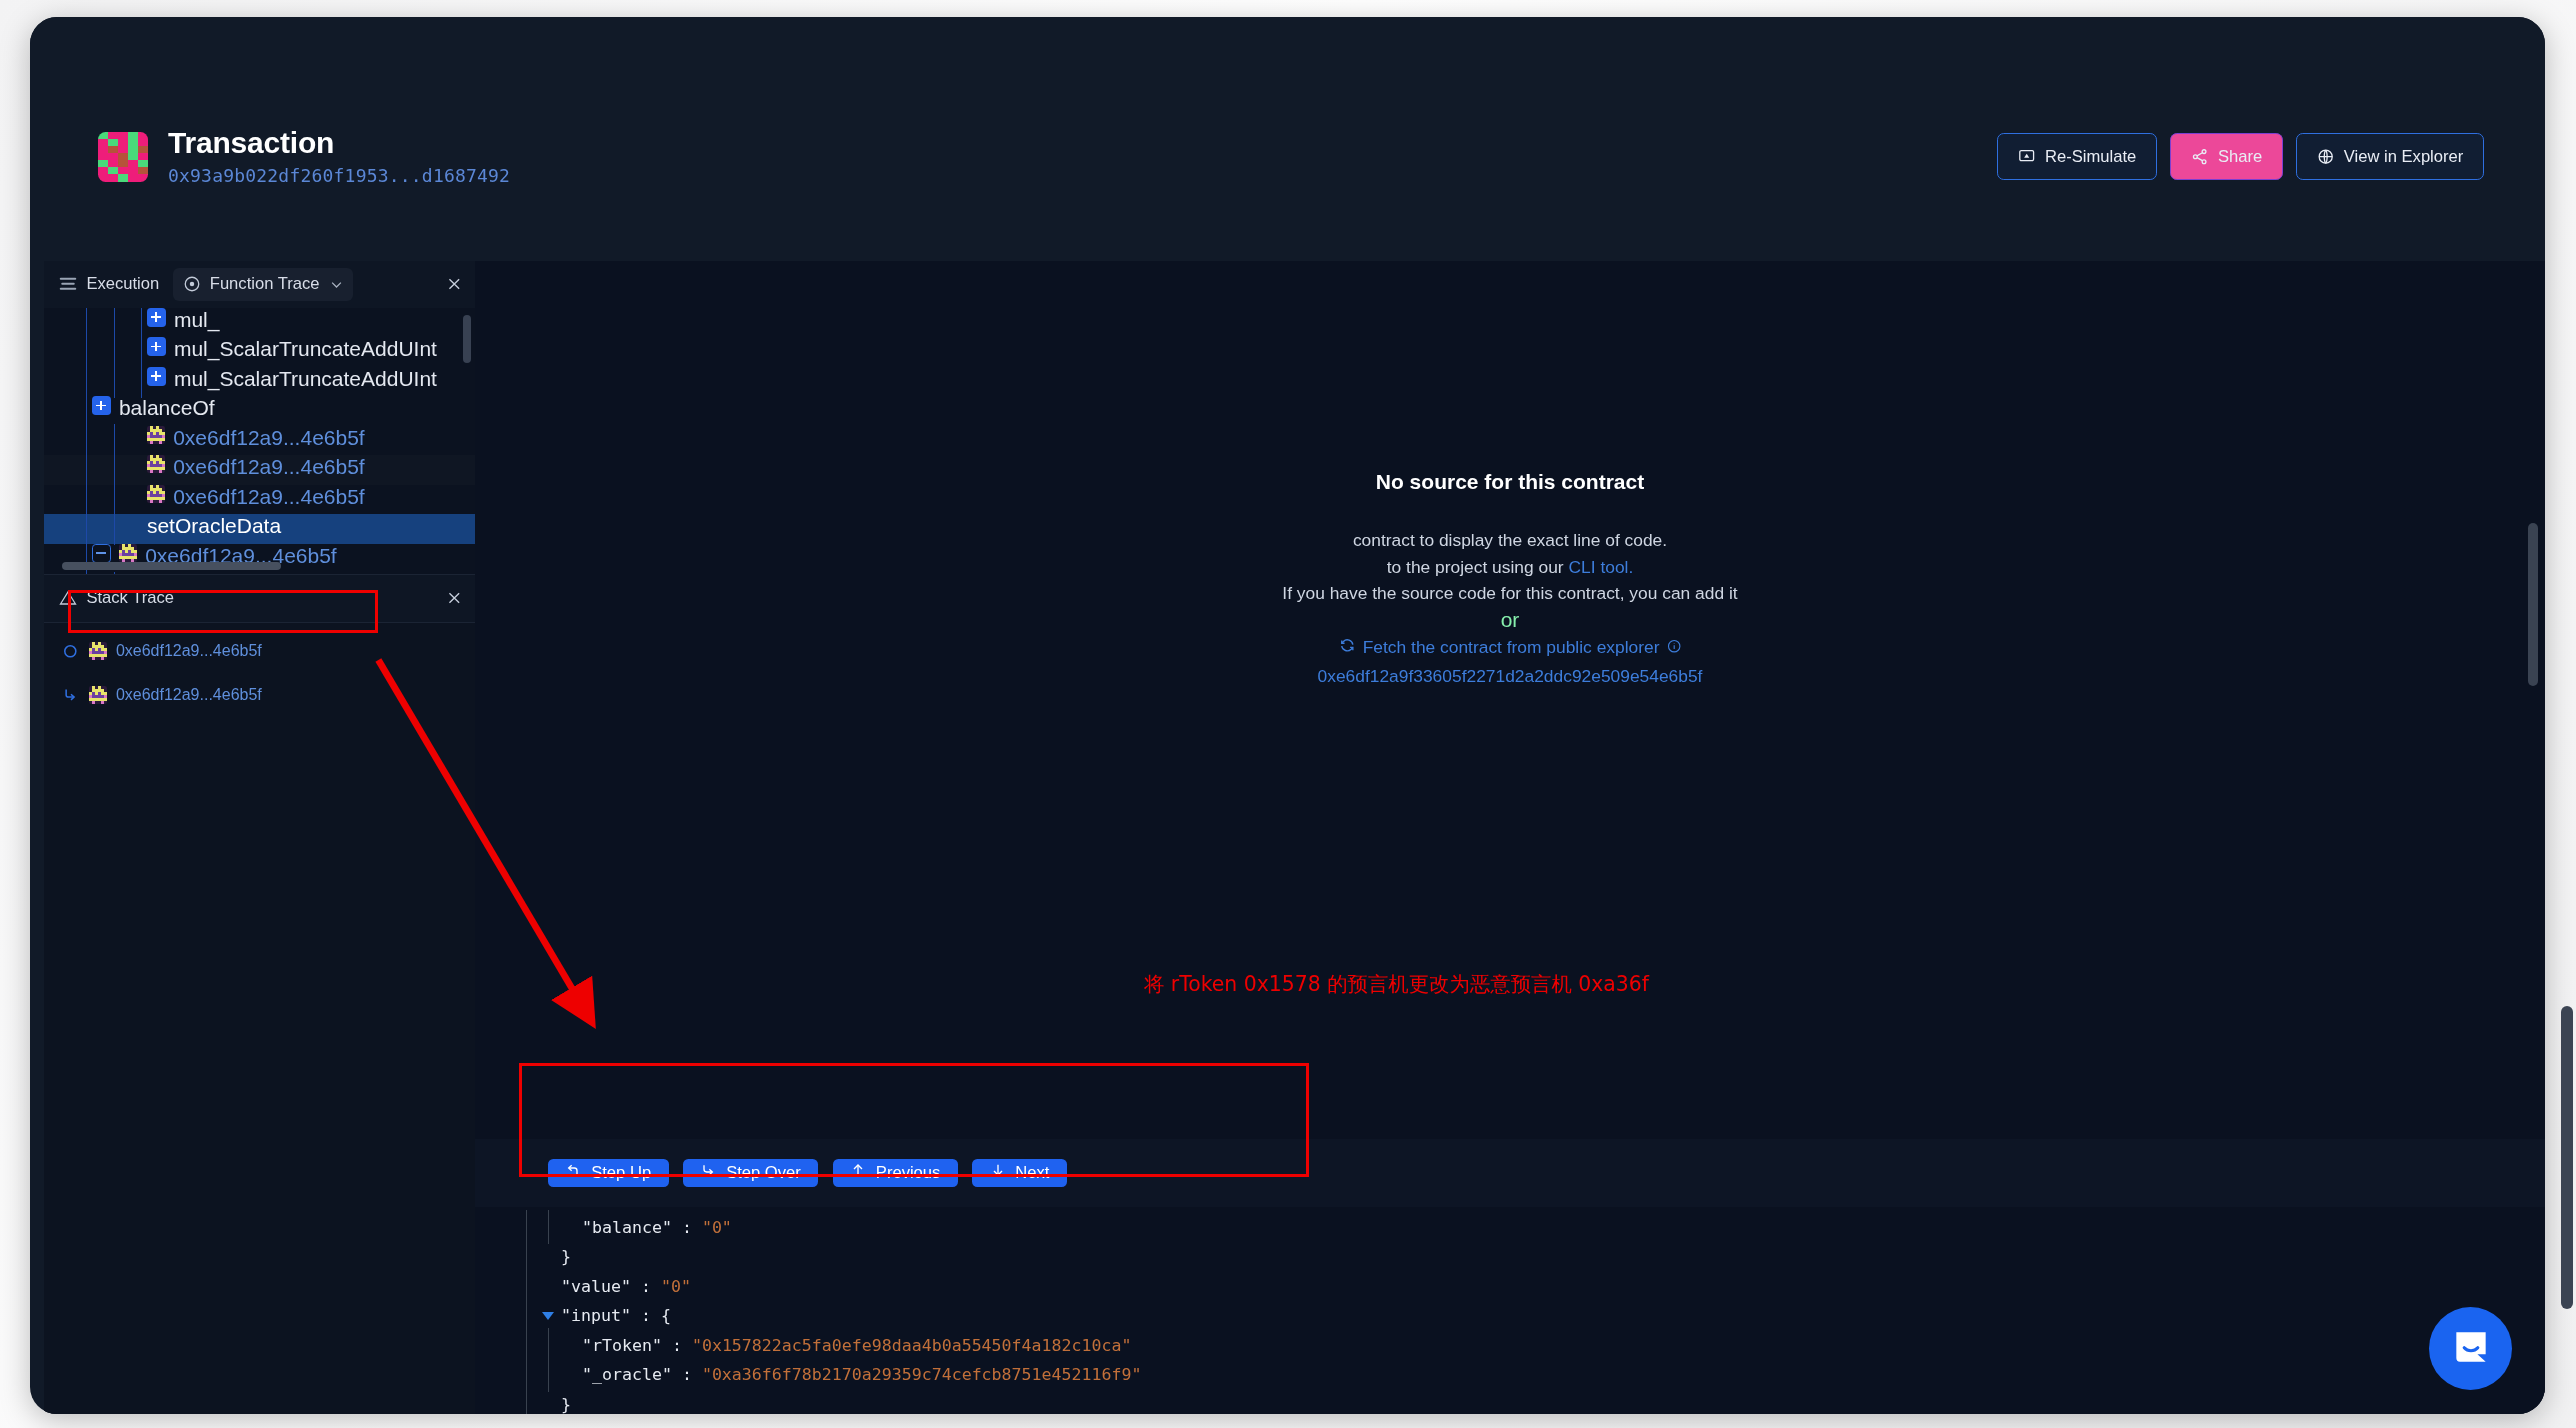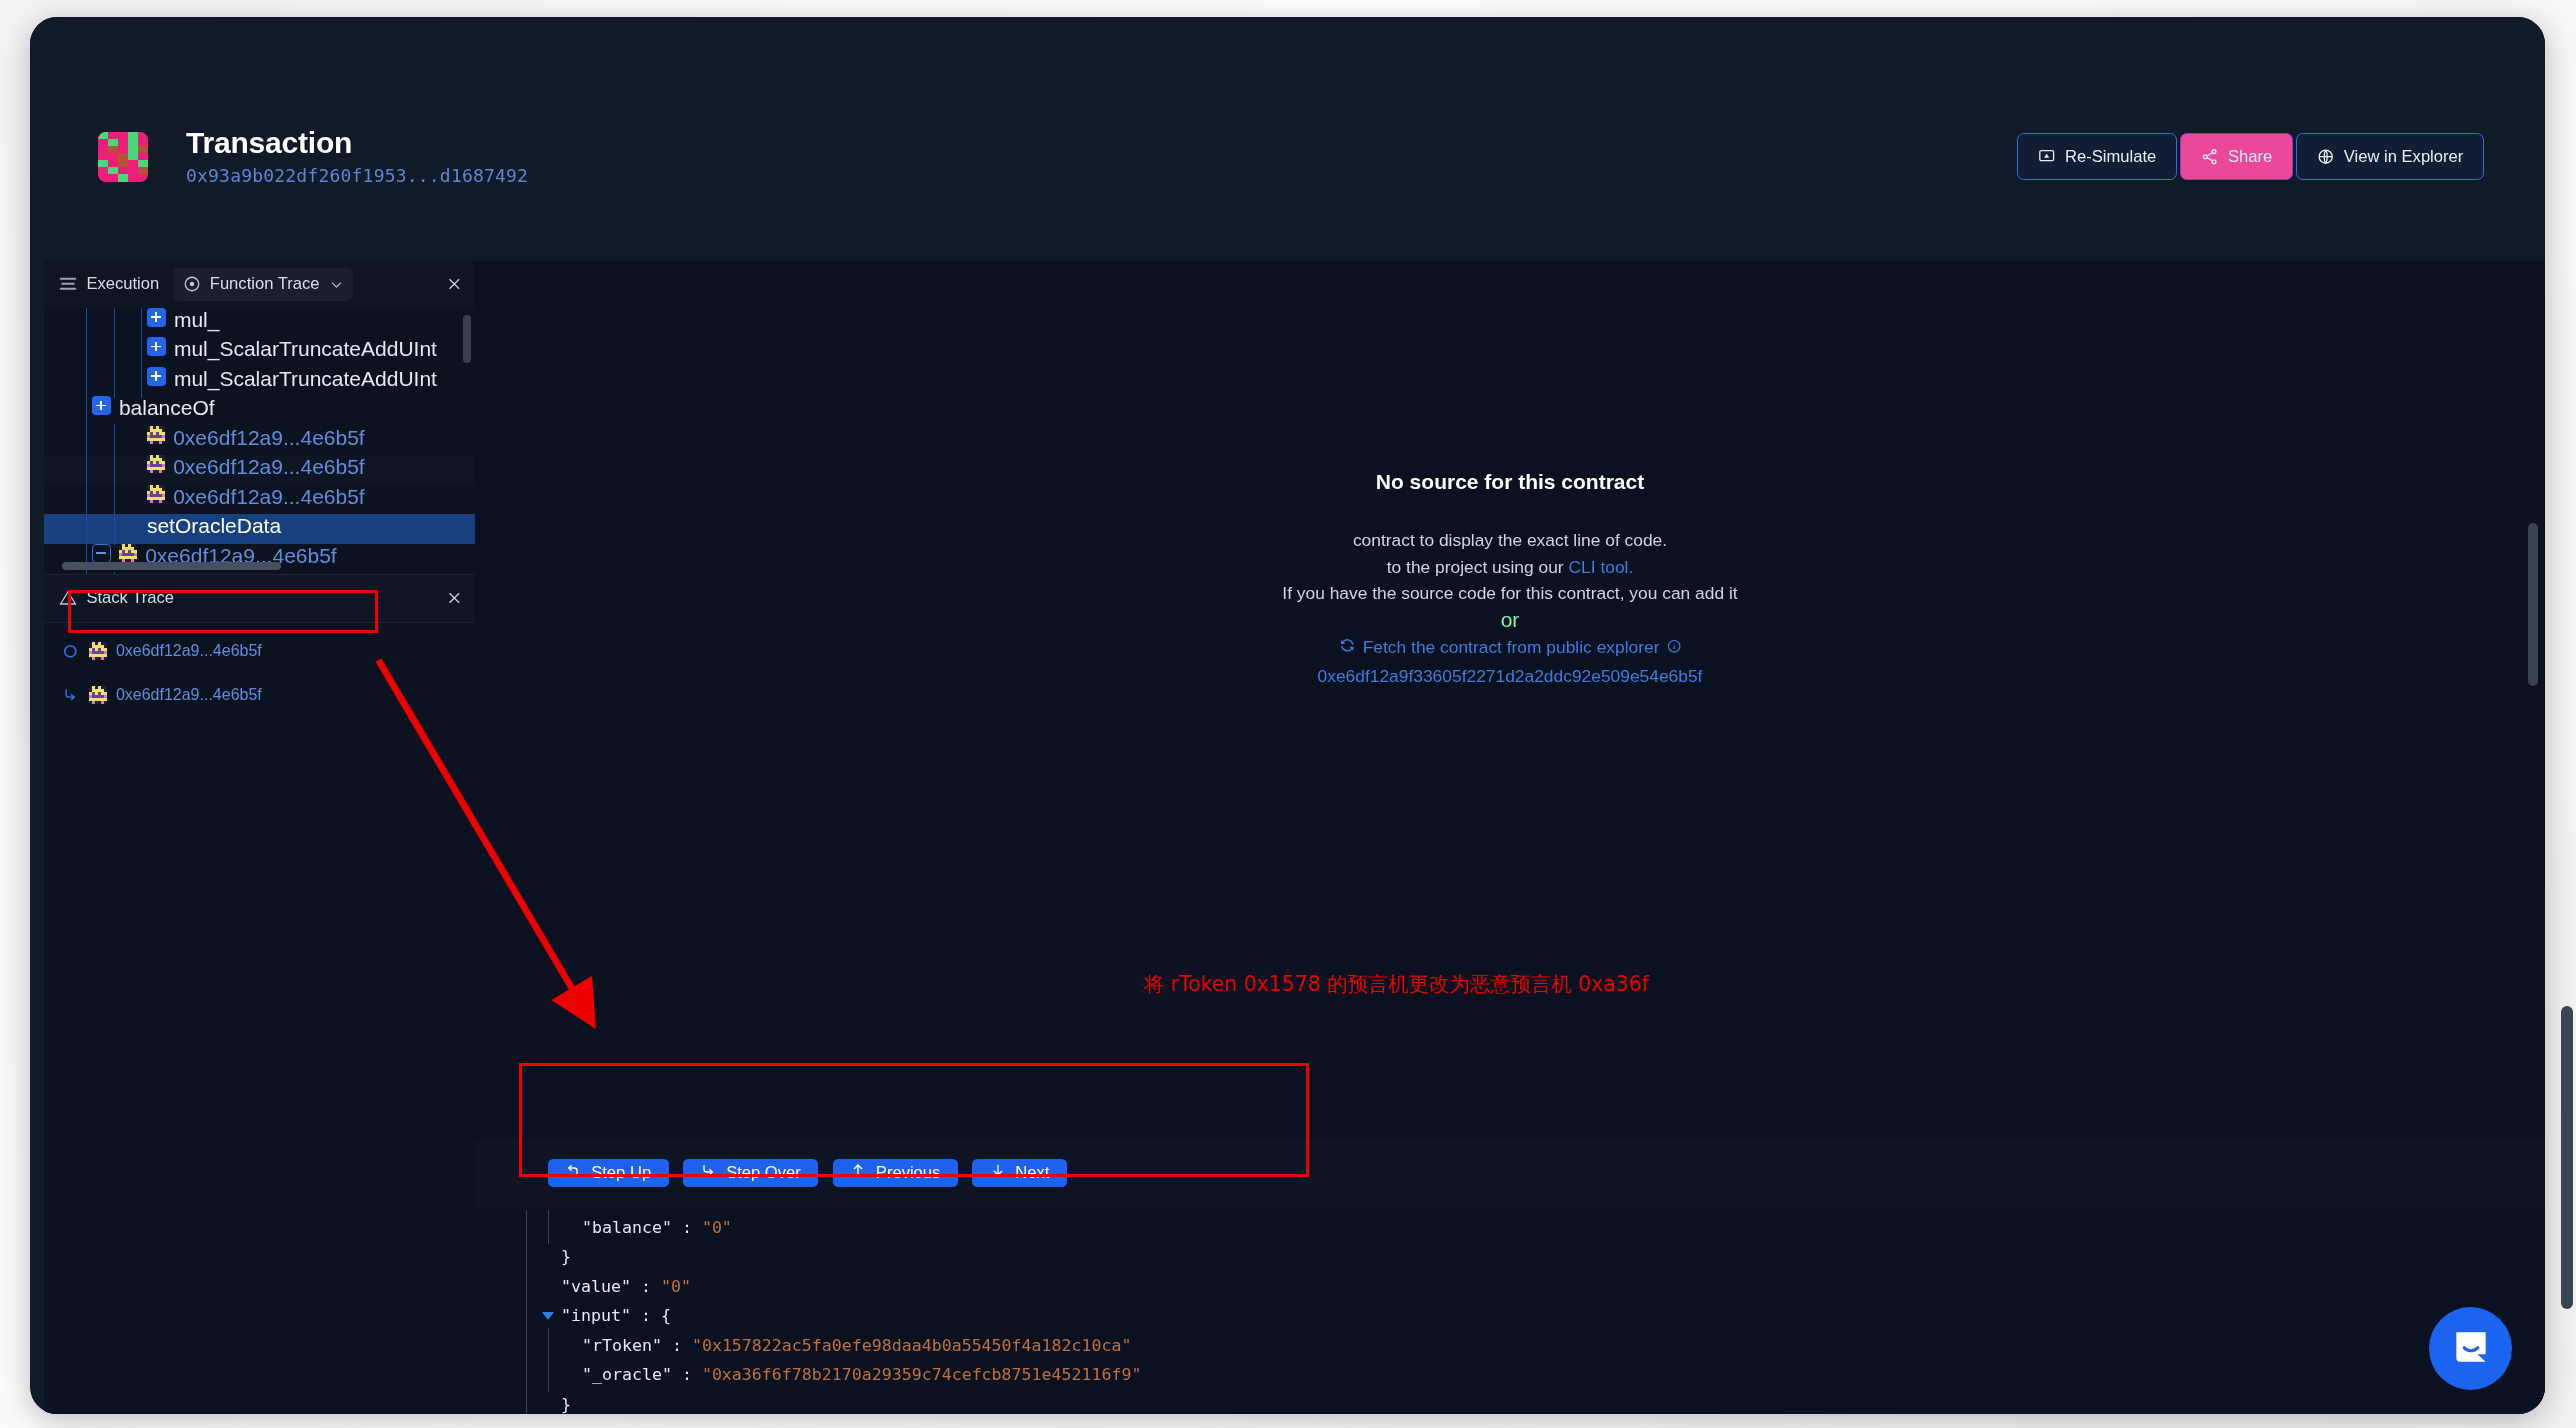--- a/index.html
+++ b/index.html
@@ -41,21 +41,21 @@
   .header-inner {
     position: absolute;
     left: 68px;
     top: 106px;
     right: 61px;
     height: 68px;
     display: flex;
     align-items: center;
     justify-content: space-between;
   }
-  .title-block { display: flex; align-items: center; gap: 38px; }
+  .title-block { display: flex; align-items: center; gap: 20px; }
   .identicon {
     width: 50px; height: 50px;
     border-radius: 7.6px;
     display: grid;
     grid-template-columns: repeat(5, 1fr);
     grid-template-rows: repeat(7, 1fr);
     overflow: hidden;
     flex: none;
   }
   .identicon i { display: block; }
@@ -66,21 +66,21 @@
     line-height: 1.08;
     letter-spacing: -0.2px;
   }
   .title-text .t-sub {
     font-family: "DejaVu Sans Mono", monospace;
     font-size: 18px;
     color: #5b87d6;
     margin-top: 5.3px;
     letter-spacing: 0.2px;
   }
-  .header-actions { display: flex; align-items: center; gap: 3px; border-radius: 16px; }
+  .header-actions { display: flex; align-items: center; gap: 13px; border-radius: 16px; }
   .hbtn {
     display: flex;
     align-items: center;
     gap: 9.8px;
     height: 47px;
     padding: 0 19.7px;
     border-radius: 6.8px;
     font-size: 16.6px;
     color: #e9edf5;
     background: #111e33;

